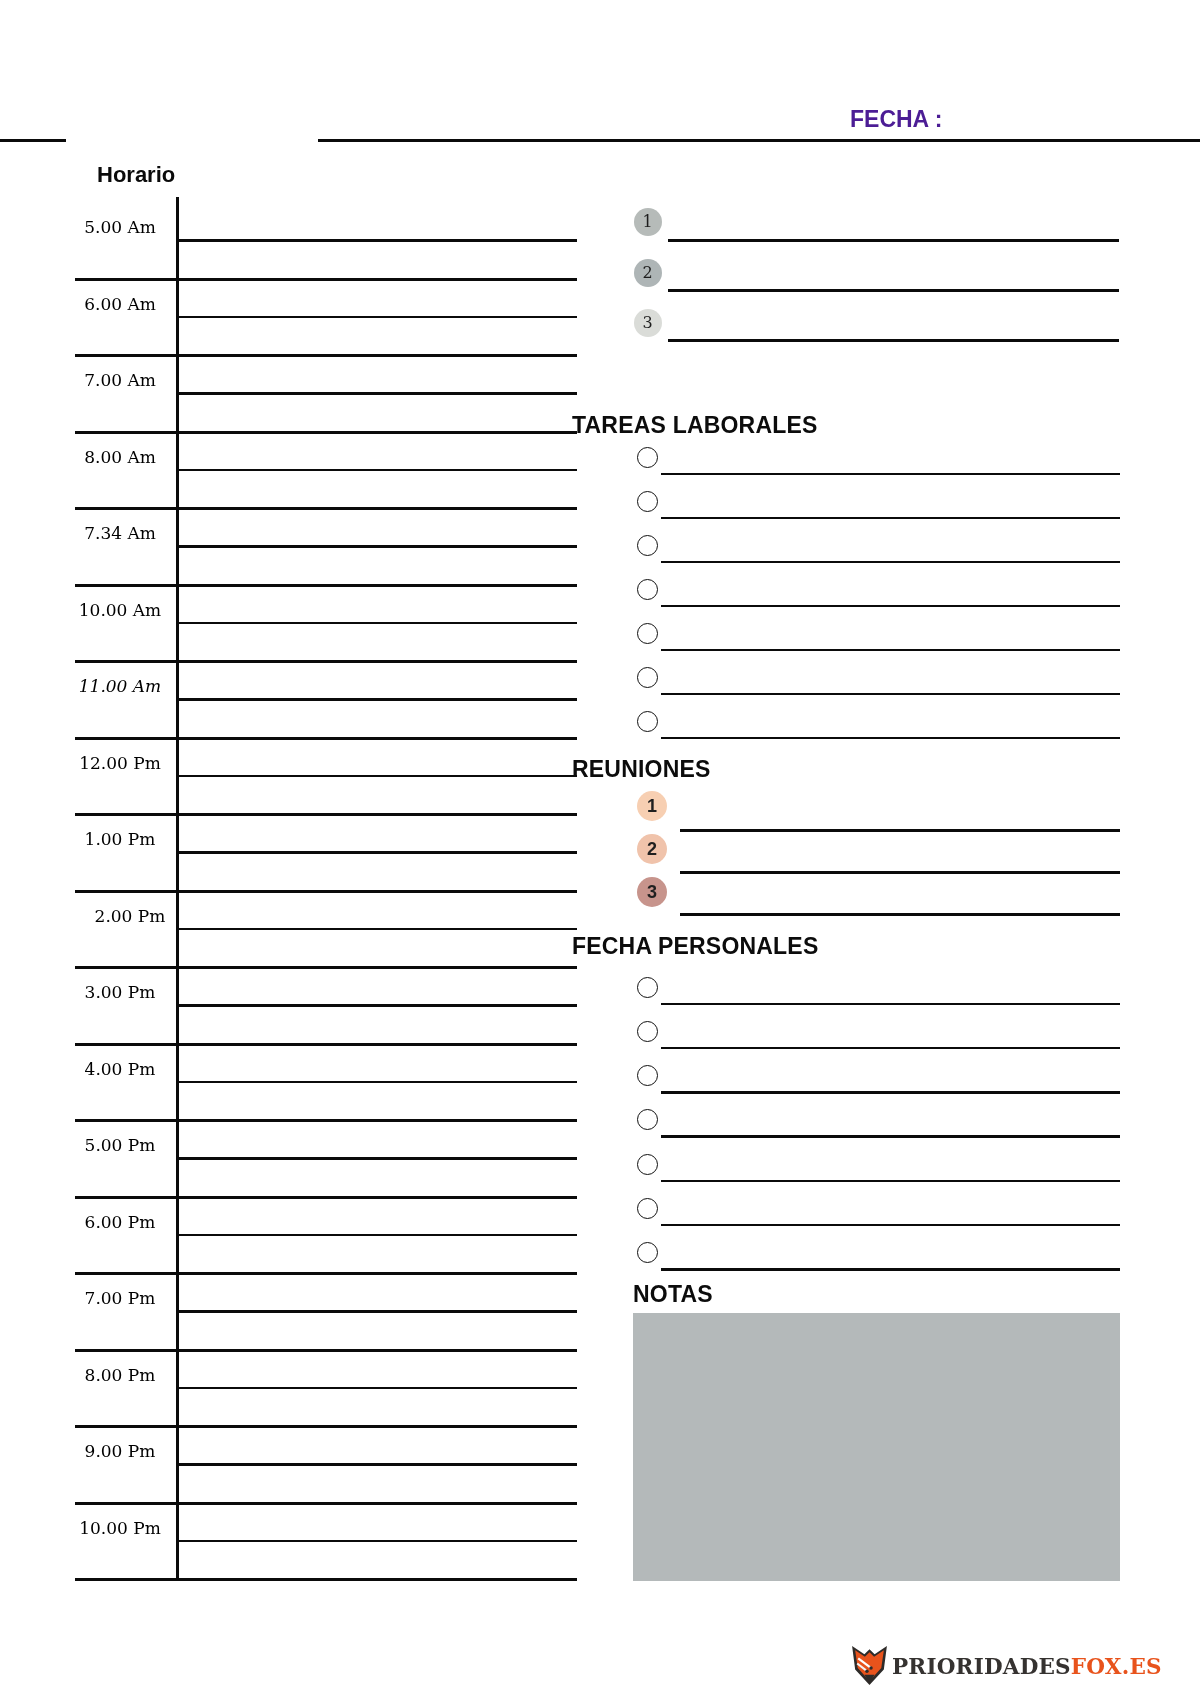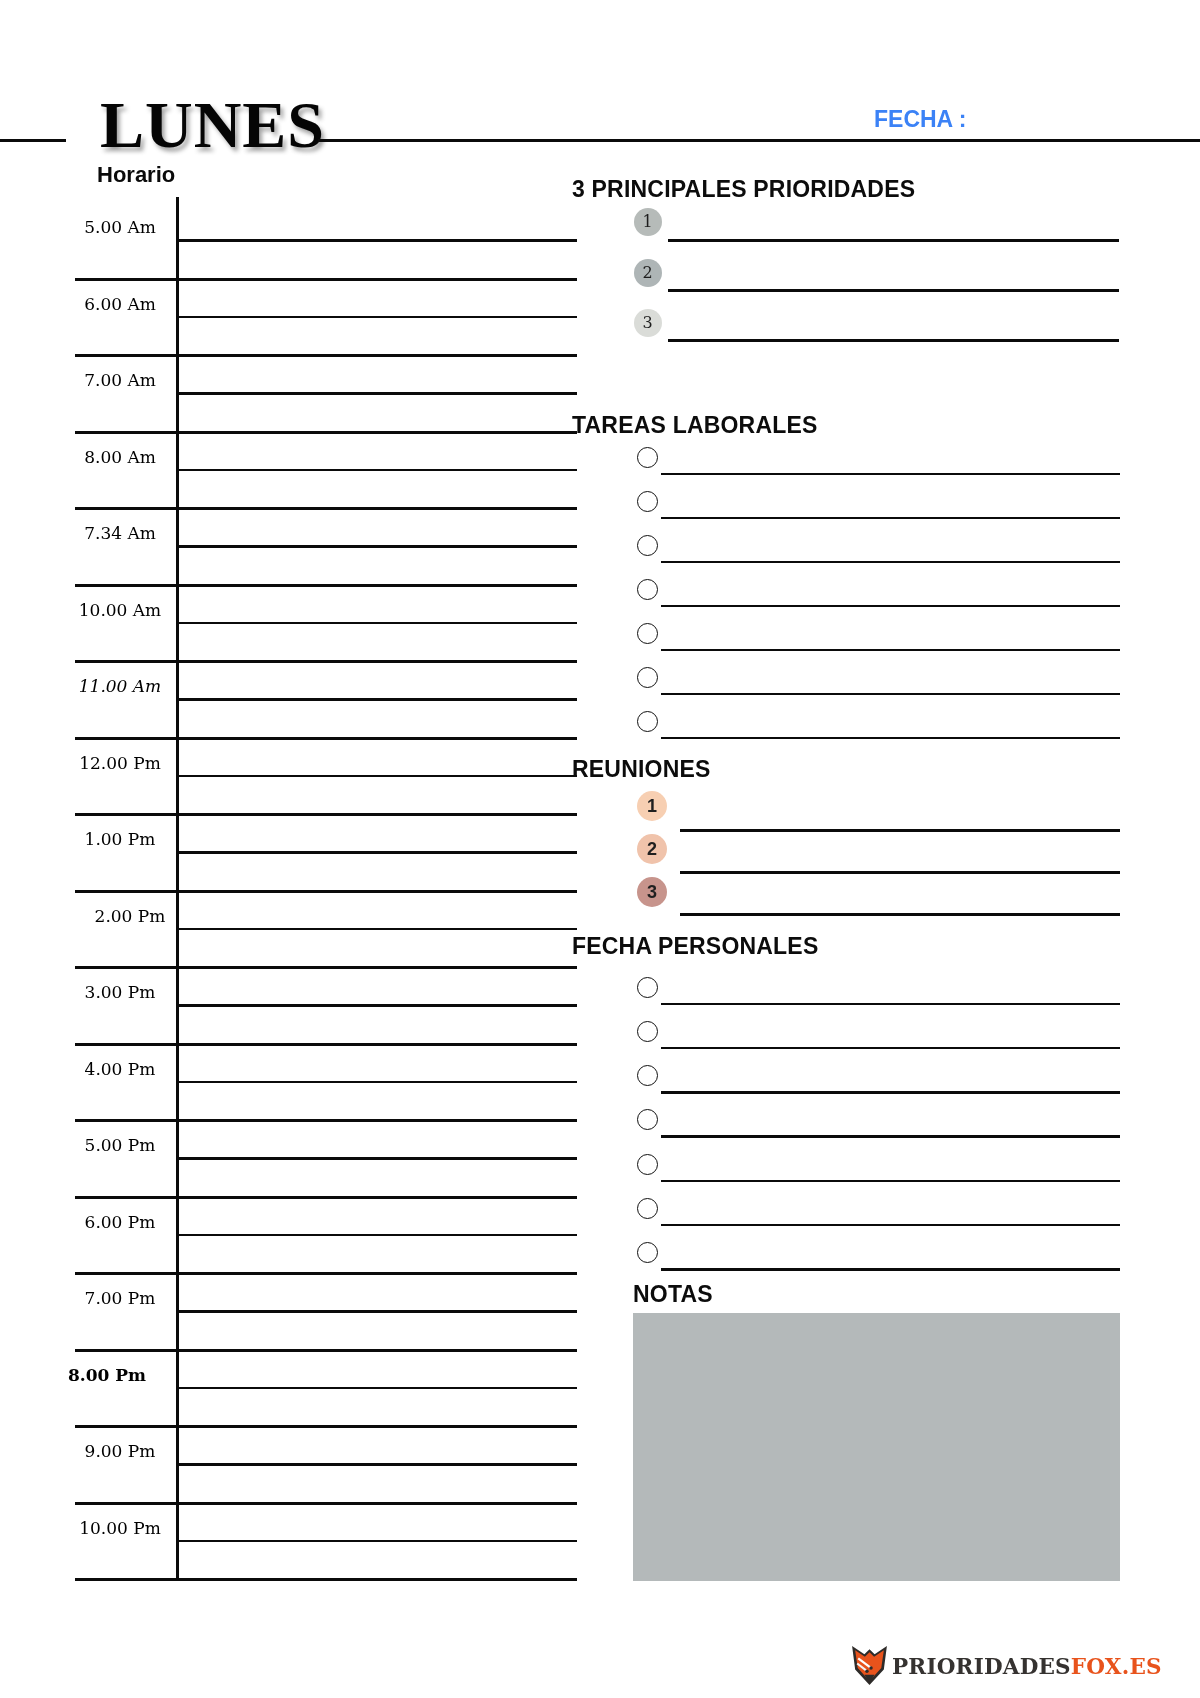--- a/index.html
+++ b/index.html
@@ -2,21 +2,21 @@
 <html><head>
 <meta charset="utf-8">
 <style>
   html,body{margin:0;padding:0;background:#fff;}
   .page{position:relative;width:1200px;height:1698px;background:#ffffff;overflow:hidden;
         font-family:"Liberation Sans",sans-serif;}
   .ln{position:absolute;background:#0b0b0b;}
   .vln{position:absolute;background:#0b0b0b;}
   .title{position:absolute;left:100px;top:90px;margin:0;font:bold 66px/1.05 "Liberation Serif",serif;
          color:#050505;letter-spacing:1px;text-shadow:3px 4px 4px rgba(50,50,50,0.45);}
-  .fecha{position:absolute;left:874px;top:107px;font:bold 23px/1.1 "Liberation Sans",sans-serif;color:#3b82f6;}
+  .fecha{position:absolute;left:850px;top:107px;font:bold 23px/1.1 "Liberation Sans",sans-serif;color:#4c1d95;}
   .horario{position:absolute;left:97px;top:162px;font:bold 22px/1.2 "Liberation Sans",sans-serif;color:#0a0a0a;}
   .sec{position:absolute;font:bold 23px/1.15 "Liberation Sans",sans-serif;color:#0c0c0c;
        letter-spacing:0.2px;white-space:nowrap;}
   .tlabel{position:absolute;font:17px/22px "DejaVu Serif",serif;text-align:center;color:#000;}
   .pcircle{position:absolute;width:28px;height:28px;border-radius:50%;
            font:16px/28px "DejaVu Serif",serif;text-align:center;color:#1d1d1d;}
   .tcircle{position:absolute;width:21px;height:21px;border:1.8px solid #101010;border-radius:50%;
            background:#fff;box-sizing:border-box;}
   .mcircle{position:absolute;width:30px;height:30px;border-radius:50%;
            font:bold 18px/30px "Liberation Sans",sans-serif;text-align:center;color:#1f1f1f;}
@@ -24,28 +24,26 @@
   .logo-ic{position:absolute;left:851px;top:1643px;width:37px;height:43px;}
   .logo-tx{position:absolute;left:892px;top:1654px;font:bold 21.5px/1.25 "DejaVu Serif",serif;
            letter-spacing:0.2px;white-space:nowrap;color:#353230;}
 </style>
 </head>
 <body>
 
 <div class="page" id="page">
 
   <div class="ln" style="left:0;top:139px;width:66px;height:3px;"></div>
-  <h1 class="title">LUNES</h1>
   <div class="ln" style="left:318px;top:139px;width:882px;height:3px;"></div>
   <div class="fecha">FECHA :</div>
 
   <div class="horario">Horario</div>
   <div class="vln" style="left:175.5px;top:197px;width:3px;height:1383px;"></div>
 
-  <div class="sec" style="left:572px;top:176px;">3 PRINCIPALES PRIORIDADES</div>
   <div class="sec" style="left:572px;top:412px;">TAREAS LABORALES</div>
   <div class="sec" style="left:572px;top:756px;">REUNIONES</div>
   <div class="sec" style="left:572px;top:933px;">FECHA PERSONALES</div>
   <div class="sec" style="left:633px;top:1281px;">NOTAS</div>
 
   <div class="notesbox" style="background: rgb(180, 185, 186);"></div>
 
   <svg class="logo-ic" viewBox="0 0 36 42" aria-hidden="true">
     <polygon points="1,3 13,11 18,6 23,11 35,3 32,26 18,41 4,26" fill="#2e2b29"></polygon>
     <polygon points="4,7 13.5,13.5 18,9 22.5,13.5 32,7 29.5,24.5 18,37 6.5,24.5" fill="#e8531c"></polygon>
@@ -95,21 +93,21 @@
     <div class="ln" style="left: 75px; top: 1119px; width: 502px; height: 3px;"></div>
     <div class="tlabel" style="left: 70px; top: 1134px; width: 100px; height: 22px;">5.00 Pm</div>
     <div class="ln" style="left: 177px; top: 1157px; width: 400px; height: 2.5px;"></div>
     <div class="ln" style="left: 75px; top: 1195.5px; width: 502px; height: 3px;"></div>
     <div class="tlabel" style="left: 70px; top: 1210.5px; width: 100px; height: 22px;">6.00 Pm</div>
     <div class="ln" style="left: 177px; top: 1233.5px; width: 400px; height: 2.5px;"></div>
     <div class="ln" style="left: 75px; top: 1272px; width: 502px; height: 3px;"></div>
     <div class="tlabel" style="left: 70px; top: 1287px; width: 100px; height: 22px;">7.00 Pm</div>
     <div class="ln" style="left: 177px; top: 1310px; width: 400px; height: 2.5px;"></div>
     <div class="ln" style="left: 75px; top: 1348.5px; width: 502px; height: 3px;"></div>
-    <div class="tlabel" style="left: 57px; top: 1363.5px; width: 100px; height: 22px; font-weight: bold;">8.00 Pm</div>
+    <div class="tlabel" style="left: 70px; top: 1363.5px; width: 100px; height: 22px;">8.00 Pm</div>
     <div class="ln" style="left: 177px; top: 1386.5px; width: 400px; height: 2.5px;"></div>
     <div class="ln" style="left: 75px; top: 1425px; width: 502px; height: 3px;"></div>
     <div class="tlabel" style="left: 70px; top: 1440px; width: 100px; height: 22px;">9.00 Pm</div>
     <div class="ln" style="left: 177px; top: 1463px; width: 400px; height: 2.5px;"></div>
     <div class="ln" style="left: 75px; top: 1501.5px; width: 502px; height: 3px;"></div>
     <div class="tlabel" style="left: 70px; top: 1516.5px; width: 100px; height: 22px;">10.00 Pm</div>
     <div class="ln" style="left: 177px; top: 1539.5px; width: 400px; height: 2.5px;"></div>
     <div class="ln" style="left: 75px; top: 1578px; width: 502px; height: 3px;"></div>
     <div class="pcircle" style="left: 633.5px; top: 208px; background: rgb(182, 187, 185);">1</div>
     <div class="ln" style="left: 668px; top: 239px; width: 451px; height: 2.5px;"></div>

